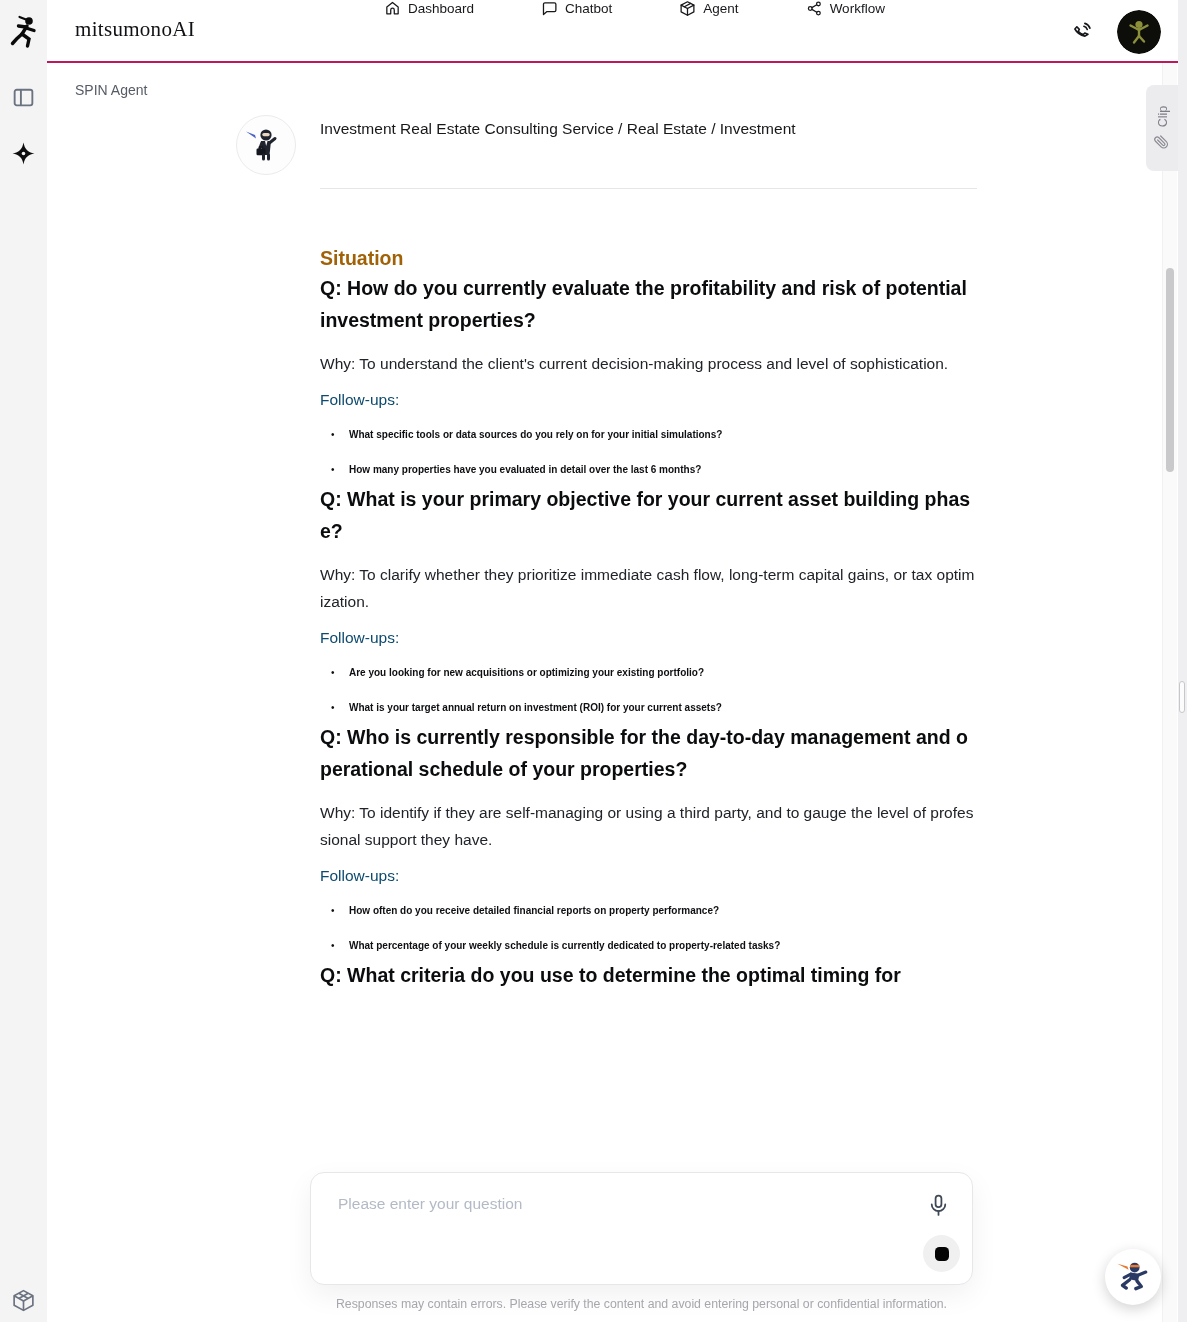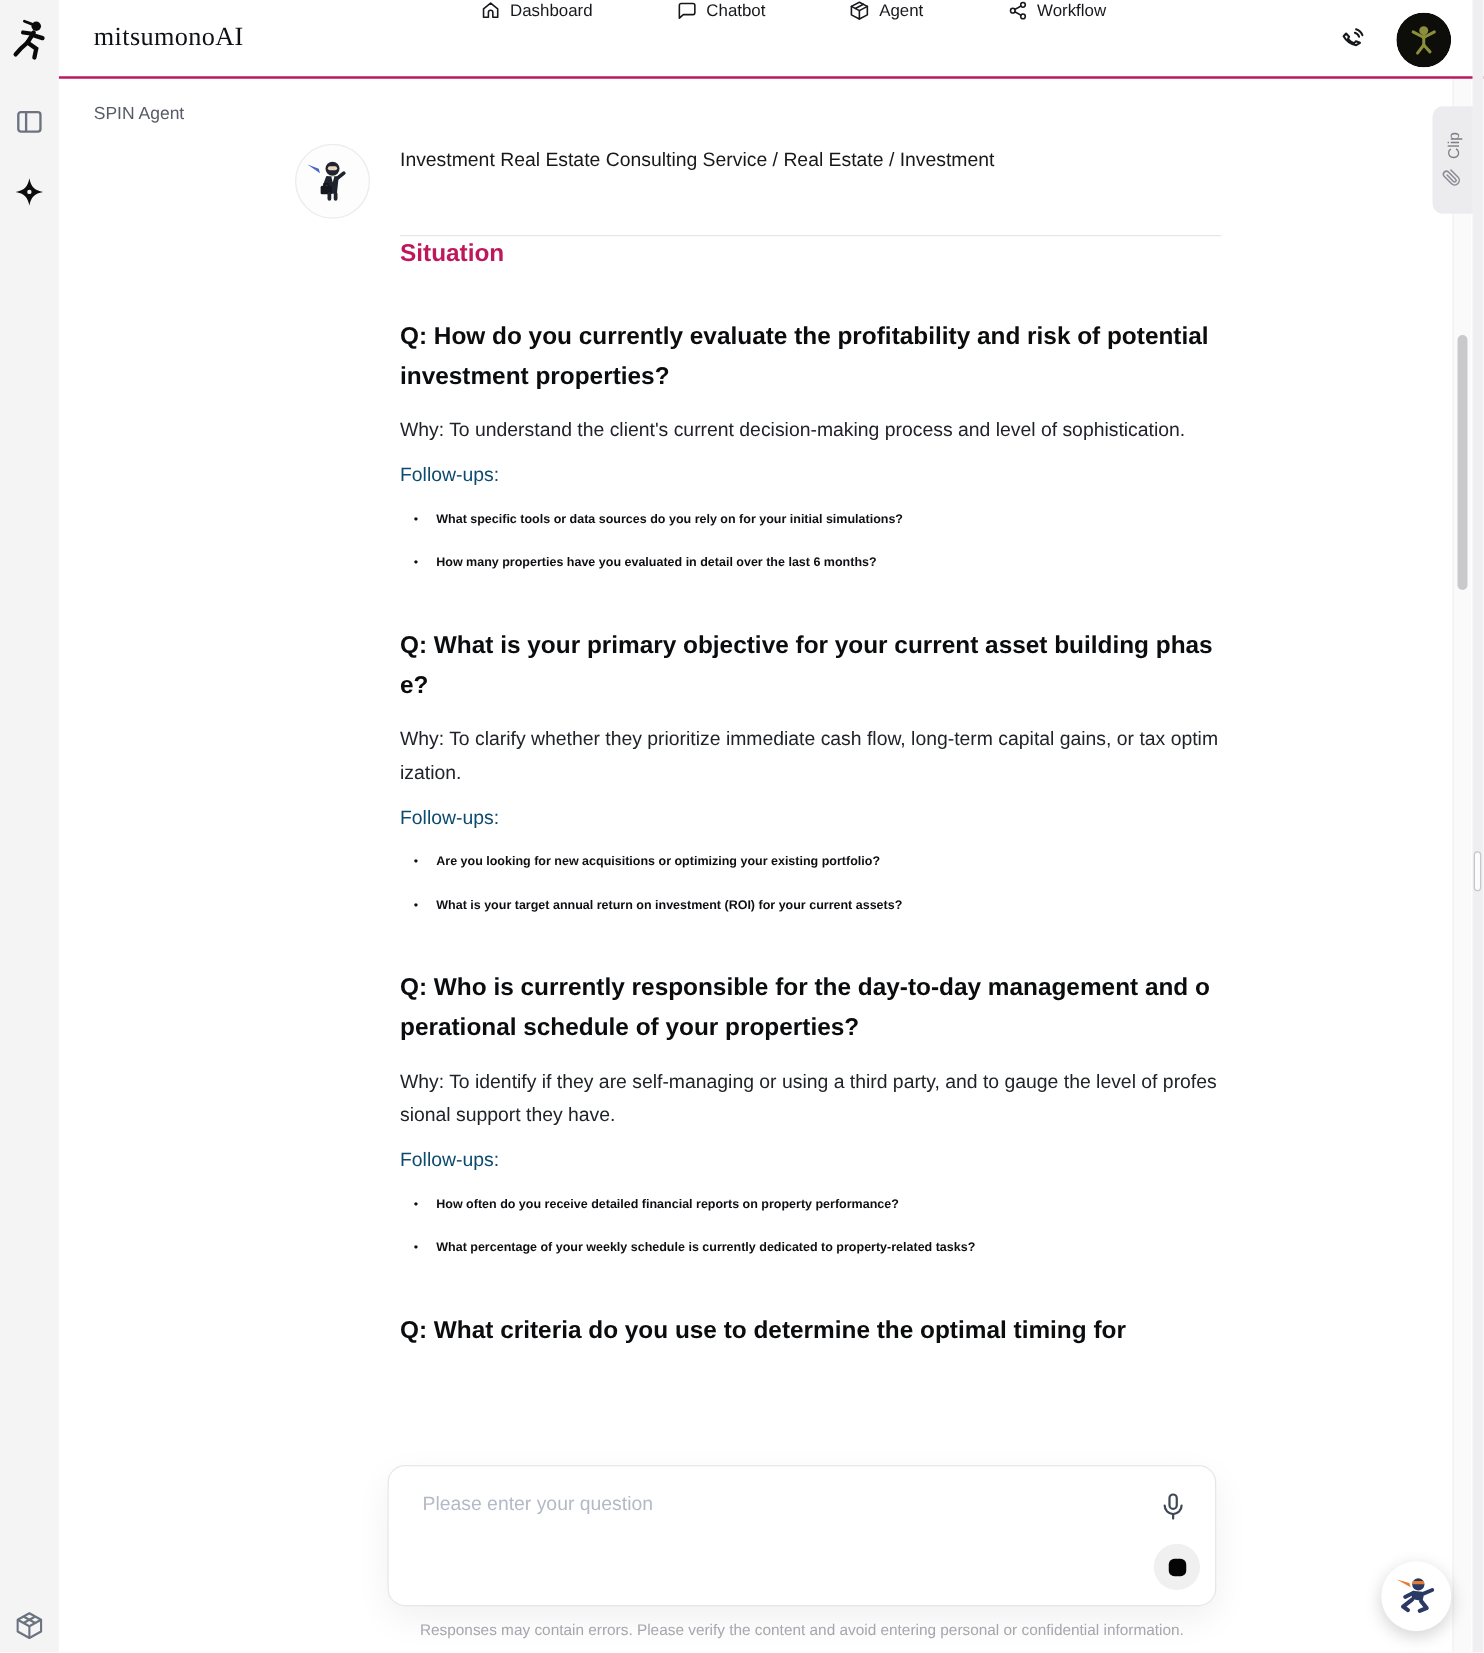--- a/index.html
+++ b/index.html
@@ -36,22 +36,22 @@
   .inner-track { position:absolute; left:1162px; top:63px; width:15px; height:1259px; background:#fafafa; border-left:1px solid #f1f1f2; z-index:2; }
   .inner-thumb { position:absolute; left:3px; top:205px; width:8px; height:204px; background:#c9c9cc; border-radius:4px; cursor:pointer; }
   .page-track { position:absolute; left:1178px; top:0; width:9px; height:1322px; background:#efeff1; z-index:6; }
   .page-thumb { position:absolute; left:1px; top:681px; width:6px; height:32px; background:#fcfcfc; border:1px solid #c7c7cb; border-radius:3px; cursor:pointer; }
 
   
   .msg-avatar { position:absolute; left:236px; top:115px; width:60px; height:60px; border-radius:50%; background:#fdfdfd; border:1px solid #ebebee; display:flex; align-items:center; justify-content:center; z-index:1; }
   .column { position:absolute; left:320px; top:118px; width:657px; color:#1c1e23; z-index:1; }
   .crumb { font-size:15.5px; line-height:21px; color:#18181b; }
   .divider { margin-top:49px; border:0; border-top:1px solid #e6e6e9; }
-  .sec-heading { font-size:19.5px; line-height:28px; font-weight:700; color:#be185d; }
-  .q-heading { margin-top:36px; font-size:19.5px; line-height:32px; font-weight:700; color:#0b0c0e; word-break:break-all; }
+  .sec-heading { margin-top:55px; font-size:19.5px; line-height:28px; font-weight:700; color:#a16207; }
+  .q-heading { font-size:19.5px; line-height:32px; font-weight:700; color:#0b0c0e; word-break:break-all; }
   .why { margin-top:14px; font-size:15.5px; line-height:27px; color:#202329; word-break:break-all; }
   .fu { margin-top:9px; font-size:15.5px; line-height:27px; color:#0c4a6e; }
   .bullets { margin-top:8px; list-style:none; }
   .bullets li { position:relative; padding-left:29px; font-size:10px; line-height:27px; font-weight:700; color:#0e0f12; margin-bottom:8px; word-break:break-all; }
   .bullets li:last-child { margin-bottom:0; }
   .bullets li::before { content:"\2022"; position:absolute; left:11px; top:0; font-weight:400; }
 
   
   .composer { position:absolute; left:310px; top:1172px; width:663px; height:113px; background:#fff; border:1px solid #e5e7eb; border-radius:14px; box-shadow:0 10px 28px rgba(0,0,0,.06); z-index:8; }
   .composer textarea { position:absolute; left:27px; top:22px; width:560px; height:70px; border:0; outline:none; resize:none; font-family:"Liberation Sans", sans-serif; font-size:15.5px; color:#1c1e23; background:transparent; }

